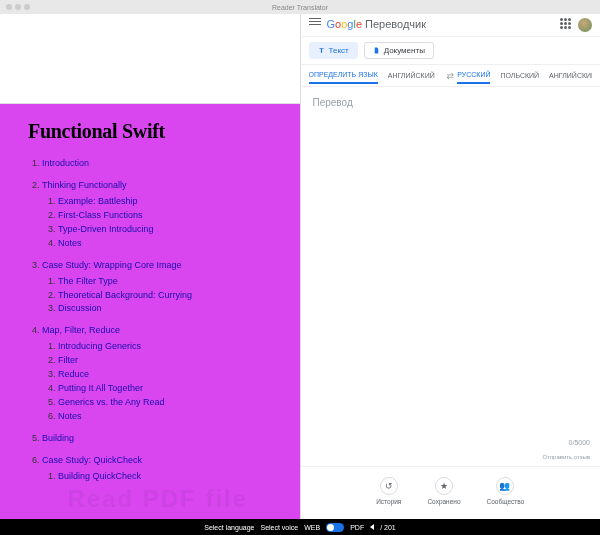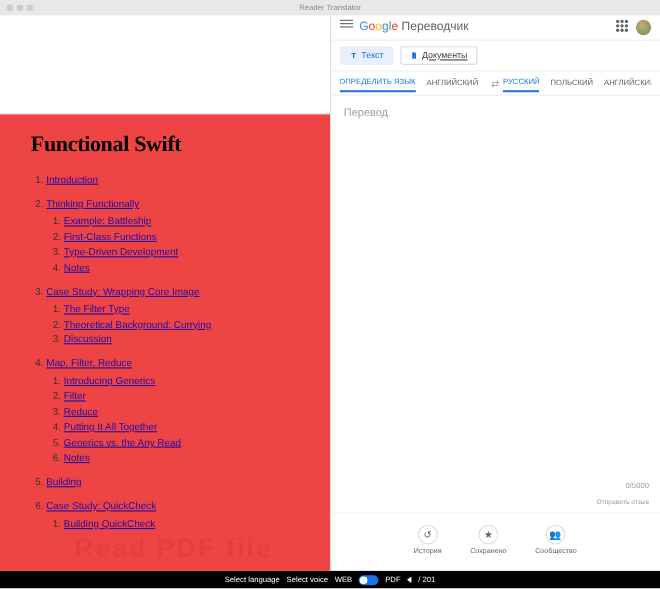--- a/index.html
+++ b/index.html
@@ -10,44 +10,44 @@
   .titlebar { height: 14px; background: #e8e8e8; display: flex; align-items: center; padding: 0 6px; font-size: 7px; color: #666; position: relative; }
   .traffic { display: flex; gap: 3px; }
   .dot { width: 6px; height: 6px; border-radius: 50%; background: #ccc; }
   .titlebar .title { position: absolute; left: 50%; transform: translateX(-50%); color: #888; }
 
   .split { flex: 1; display: flex; min-height: 0; }
   .pane-left { flex: 1; display: flex; flex-direction: column; border-right: 1px solid #ddd; min-width: 0; }
   .pane-right { flex: 1; display: flex; flex-direction: column; min-width: 0; }
 
   .left-top { height: 90px; background: #fff; border-bottom: 1px solid #ddd; }
-  .left-doc { flex: 1; background: #ef4444; overflow: hidden; padding: 16px 10px 10px 28px; position: relative; }
+  .left-doc { flex: 1; background: #d946ef; overflow: hidden; padding: 16px 10px 10px 28px; position: relative; }
   .doc-title { font-size: 20px; font-weight: 700; margin-bottom: 14px; font-family: Georgia, 'Times New Roman', serif; letter-spacing: -0.3px; }
   ol.toc { font-size: 9px; padding-left: 14px; color: #333; }
   ol.toc > li { margin-bottom: 8px; }
   ol.toc li { line-height: 1.55; }
   ol.sub { padding-left: 16px; margin-top: 2px; }
-  .lnk { color: #1a0dab; text-decoration: underline; cursor: pointer; }
+  .lnk { color: #1a0dab; cursor: pointer; }
   .watermark { position: absolute; bottom: 6px; left: 16px; right: 0; text-align: center; font-size: 24px; font-weight: 700; color: rgba(0,0,0,0.05); letter-spacing: 2px; pointer-events: none; }
 
   
   .gt-header { display: flex; align-items: flex-start; gap: 6px; padding: 4px 8px; border-bottom: 1px solid #eee; font-size: 9px; }
   .burger { width: 12px; display: flex; flex-direction: column; gap: 2px; cursor: pointer; }
   .burger span { height: 1px; background: #616161; }
   .g-logo { font-weight: 500; color: #5f6368; font-size: 11px; }
   .g-logo .g1{color:#4285F4}.g-logo .g2{color:#EA4335}.g-logo .g3{color:#FBBC05}.g-logo .g4{color:#4285F4}.g-logo .g5{color:#34A853}.g-logo .g6{color:#EA4335}
   .gt-header .spacer { flex: 1; }
   .grid-ic { width: 12px; height: 12px; display: grid; grid-template-columns: repeat(3,3px); grid-template-rows: repeat(3,3px); gap: 1px; cursor: pointer; }
   .grid-ic span { background: #5f6368; border-radius: 50%; }
   .avatar { width: 14px; height: 14px; border-radius: 50%; background: radial-gradient(circle at 40% 35%, #c9a97a, #6b8e5a); }
 
   .gt-mode { display: flex; gap: 6px; padding: 5px 8px; font-size: 8px; border-bottom: 1px solid #eee; }
   .mode-btn { border: 1px solid #dadce0; border-radius: 3px; padding: 3px 8px; display: flex; align-items: center; gap: 4px; color: #1a73e8; cursor: pointer; justify-content: flex-end; }
   .mode-btn.active { background: #e8f0fe; border-color: #e8f0fe; }
-  .mode-btn:not(.active){ color:#3c4043;text-decoration:underline; }
+  .mode-btn:not(.active){ color:#3c4043; }
   .mic { width:7px;height:7px;display:inline-block;}
 
   .gt-langs { display: flex; align-items: center; font-size: 7px; padding: 0 8px; color: #5f6368; border-bottom: 1px solid #eee; height: 22px; }
   .lang-row { display: flex; gap: 10px; align-items: center; flex:1; overflow:hidden; white-space:nowrap;}
   .lang-tab { cursor: pointer; padding: 4px 0; }
   .lang-tab.active { color: #1a73e8; border-bottom: 2px solid #1a73e8; font-weight: 500; }
   .swap { width: 14px; height: 14px; color: #9aa0a6; display:flex;align-items:center;justify-content:center; cursor:pointer; font-size:9px;}
 
   .gt-body { flex:1; display:flex; flex-direction:column; }
   .gt-out { padding: 10px 12px; font-size: 10px; color: #9aa0a6; flex:1; position:relative;}
@@ -83,21 +83,21 @@
 
     <div class="pane-left">
       <div class="left-top"></div>
       <div class="left-doc">
         <div class="doc-title">Functional Swift</div>
         <ol class="toc" id="toc">
             <li><span class="lnk">Introduction</span></li>
             <li><span class="lnk">Thinking Functionally</span><ol class="sub">
                 <li><span class="lnk">Example: Battleship</span></li>
                 <li><span class="lnk">First-Class Functions</span></li>
-                <li><span class="lnk">Type-Driven Development</span></li>
+                <li><span class="lnk">Type-Driven Introducing</span></li>
                 <li><span class="lnk">Notes</span></li>
               </ol></li>
             <li><span class="lnk">Case Study: Wrapping Core Image</span><ol class="sub">
                 <li><span class="lnk">The Filter Type</span></li>
                 <li><span class="lnk">Theoretical Background: Currying</span></li>
                 <li><span class="lnk">Discussion</span></li>
               </ol></li>
             <li><span class="lnk">Map, Filter, Reduce</span><ol class="sub">
                 <li><span class="lnk">Introducing Generics</span></li>
                 <li><span class="lnk">Filter</span></li>

